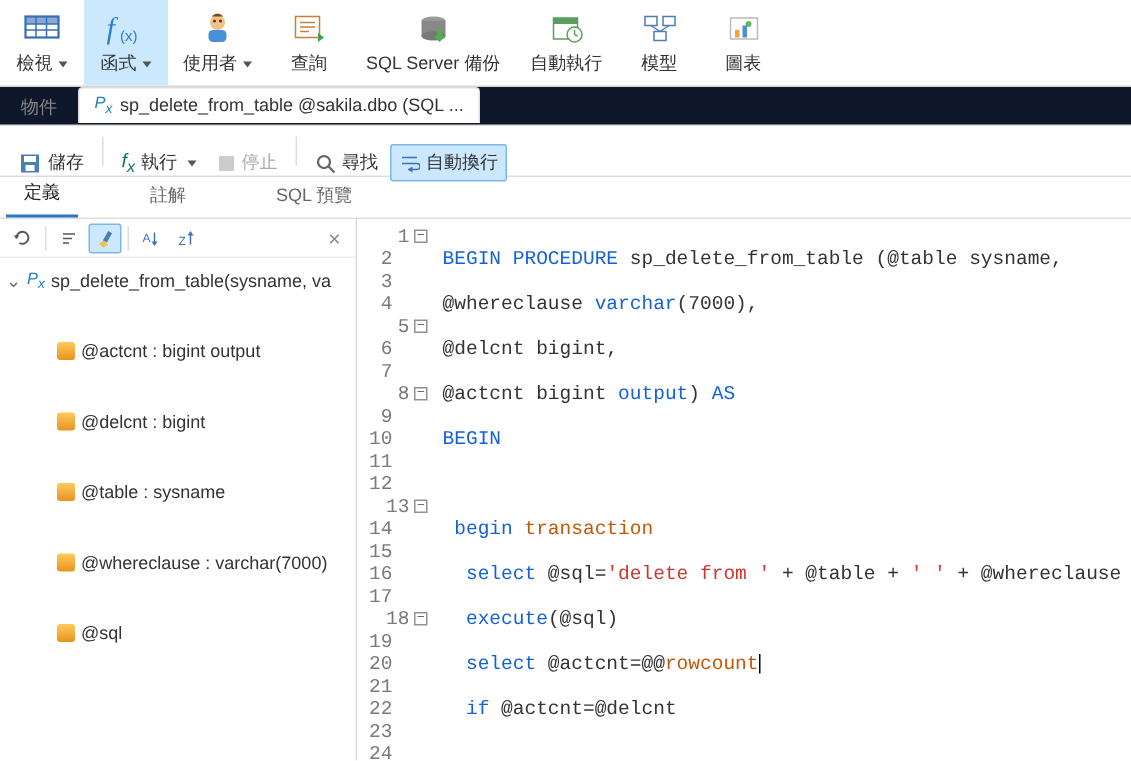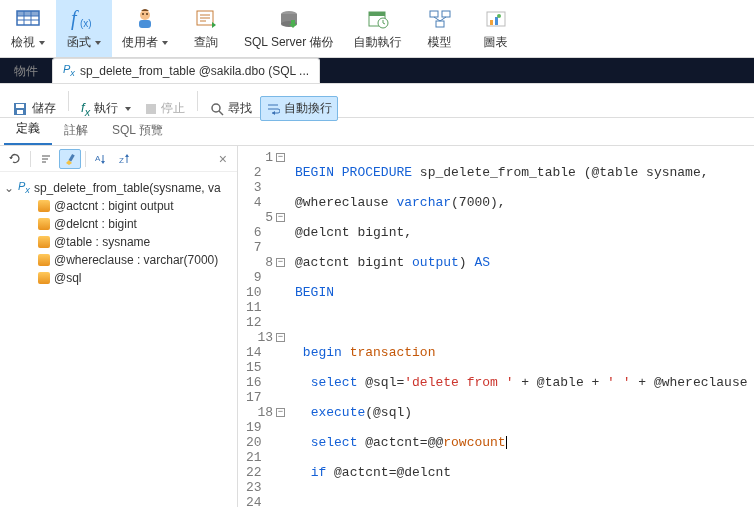--- a/index.html
+++ b/index.html
@@ -16,35 +16,35 @@
 .tabbar { display:flex; background:#0f172a; border-bottom:1px solid #ddd; height:26px; align-items:flex-start;}
 .tabbar .obj-tab { padding:5px 14px; color:#888; font-size:12px; }
 .tabbar .file-tab { background:#fff; border:1px solid #ddd; border-bottom:1px solid #fff; padding:4px 10px; display:flex; align-items:center; gap:5px; border-radius:3px 3px 0 0; margin-bottom:-1px;}
 .fx-badge { font-style:italic; color:#1e7fbe; font-size:11px;}
 
 .toolbar2 { display:flex; align-items:center; height:34px; border-bottom:1px solid #ddd; padding:0 6px; gap:2px;}
 .tb-btn { display:flex; align-items:center; gap:4px; padding:4px 6px; border-radius:2px; cursor:pointer;margin-top:16px;}
 .tb-btn.pressed { background:#cce8ff; border:1px solid #7ab8e6; padding:3px 5px;}
 .tb-sep { width:1px; height:20px; background:#ddd; margin:0 4px;}
 
-.subtabs { display:flex; border-bottom:1px solid #ddd; height:28px; align-items:flex-end; padding-left:4px;}
+.subtabs { display:flex; border-bottom:1px solid #ddd; height:28px; align-items:flex-end; padding-left:4px;gap:36px;}
 .subtabs .st { padding:6px 12px; color:#666; cursor:pointer; font-size:12px;}
 .subtabs .st.active { border-bottom:2px solid #2b76c4; color:#222; font-weight:500;}
 
 .main { display:flex; height: calc(507px - 58px - 26px - 34px - 28px); }
 
 .sidebar { width:238px; border-right:1px solid #ddd; display:flex; flex-direction:column;}
 .side-tools { display:flex; align-items:center; height:26px; border-bottom:1px solid #eee; padding:0 4px; gap:2px;}
 .side-tools .sbtn { width:22px; height:20px; display:flex; align-items:center; justify-content:center; border-radius:2px; cursor:pointer;}
 .side-tools .sbtn.pressed { background:#cce8ff; border:1px solid #7ab8e6;}
 .side-tools .sep { width:1px; height:16px; background:#ddd; margin:0 2px;}
 .side-tools .close-x { margin-left:auto; color:#888; font-size:14px; cursor:pointer; padding:0 6px;}
 .tree { padding:6px 4px; font-size:12px; color:#333; overflow:auto;}
 .tree-row { display:flex; align-items:center; gap:4px; padding:2px 0; white-space:nowrap;}
-.tree-row.child { padding-left:34px;}
+.tree-row.child { padding-left:34px;margin-top:29px;}
 .cube { width:12px; height:12px; background:linear-gradient(#ffc95c,#e8931f); border-radius:2px; flex-shrink:0;}
 .tw { width:10px; text-align:center; color:#666;}
 
 .editor { flex:1; display:flex; overflow:auto; font-family: Consolas, "Courier New", monospace; font-size:13px; line-height:15px; background:#fff;}
 .gutter { background:#fff; color:#7a7a7a; text-align:right; padding:4px 4px 4px 8px; user-select:none;}
 .gutter .gl { height:15px; display:flex; justify-content:flex-end; align-items:center; gap:3px;}
 .fold { width:9px; height:9px; border:1px solid #919191; color:#666; font-size:9px; line-height:7px; text-align:center; display:inline-block; background:#fff;}
 .code { padding:4px 6px; white-space:pre; }
 .code .cl { height:15px; }
 .kw { color:#1460d6; }

